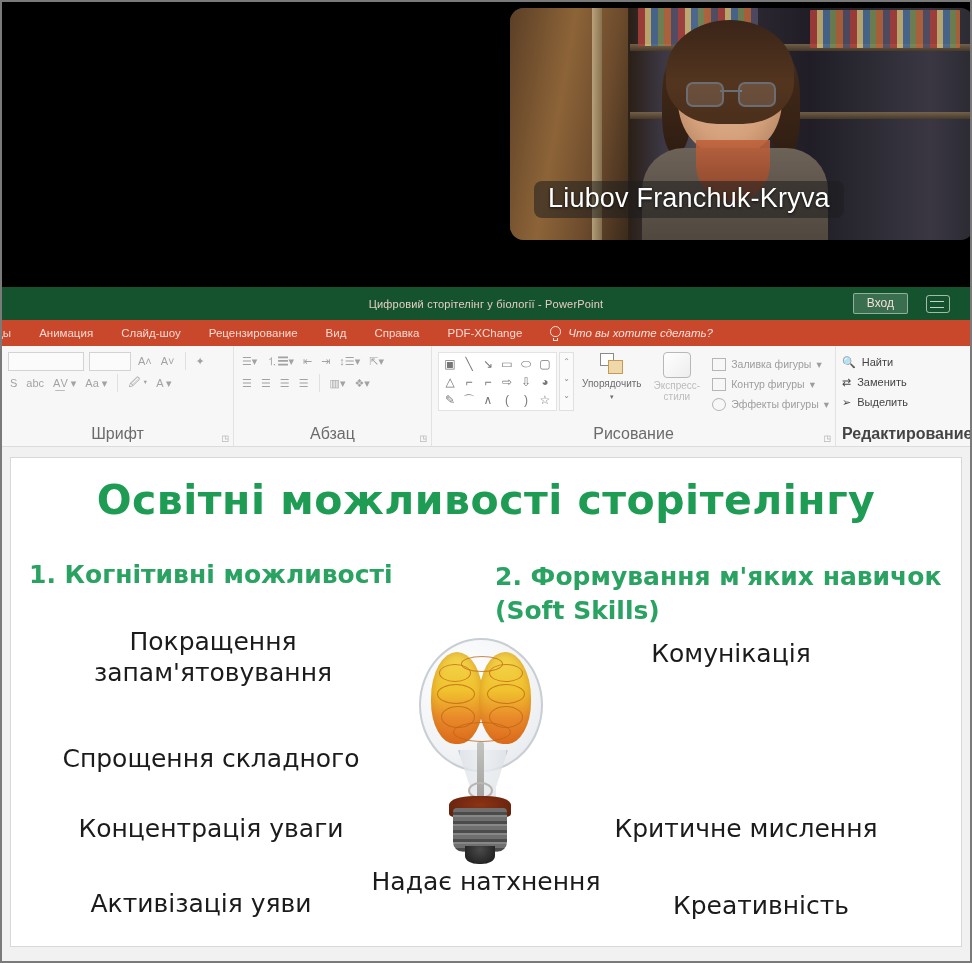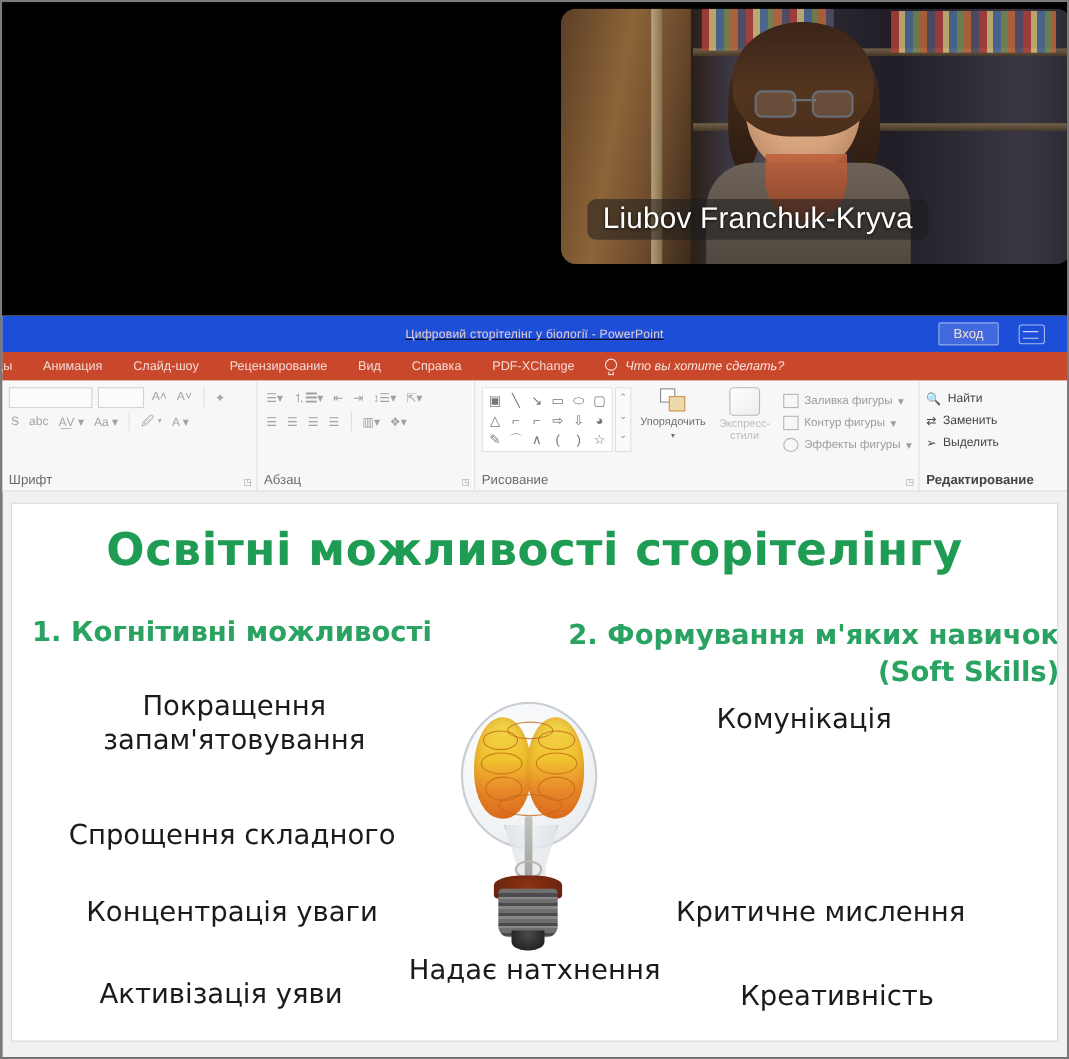--- a/index.html
+++ b/index.html
@@ -159,25 +159,24 @@
     position: absolute;
     left: 0; top: 285px;
     width: 968px;
     height: 674px;
     background: #f1f1f1;
     overflow: hidden;
   }
   .ppt-titlebar {
     position: relative;
     height: 33px;
-    background: #1d4ed8;
+    background: #14532d;
     display: flex;
     align-items: center;
     justify-content: center;
-    text-decoration: underline;
   }
   .ppt-title-text {
     color: #f6d8cf;
     font-size: 11px;
     letter-spacing: .2px;
     opacity: .92;
     white-space: nowrap;
   }
   .ppt-signin {
     position: absolute;
@@ -266,22 +265,22 @@
   .rb-group {
     position: relative;
     padding: 4px 6px 0 6px;
     display: flex;
     flex-direction: column;
     justify-content: space-between;
     border-right: 1px solid #e2e2e2;
     box-sizing: border-box;
   }
   .rb-group-label {
-    text-align: left;
-    font-size: 12px;
+    text-align: center;
+    font-size: 16px;
     color: #6b6b6b;
     padding-bottom: 3px;
     white-space: nowrap;
   }
   .rb-row {
     display: flex;
     align-items: center;
     gap: 5px;
     height: 22px;
     color: #9a9a9a;
@@ -406,21 +405,21 @@
     position: absolute;
     color: #2aa362;
     font-family: "DejaVu Sans", sans-serif;
     font-size: 25px;
     font-weight: 700;
     white-space: nowrap;
   }
   .col-head.left { left: 18px; top: 102px; }
   .col-head.right {
     left: 484px; top: 102px;
-    width: 468px; text-align: right;
+    width: 468px; text-align: left;
     white-space: normal; line-height: 34px;
   }
   .bullet {
     position: absolute;
     color: #1b1b1b;
     font-family: "DejaVu Sans", sans-serif;
     font-size: 25px;
     font-weight: 500;
     line-height: 31px;
     white-space: pre-line;

